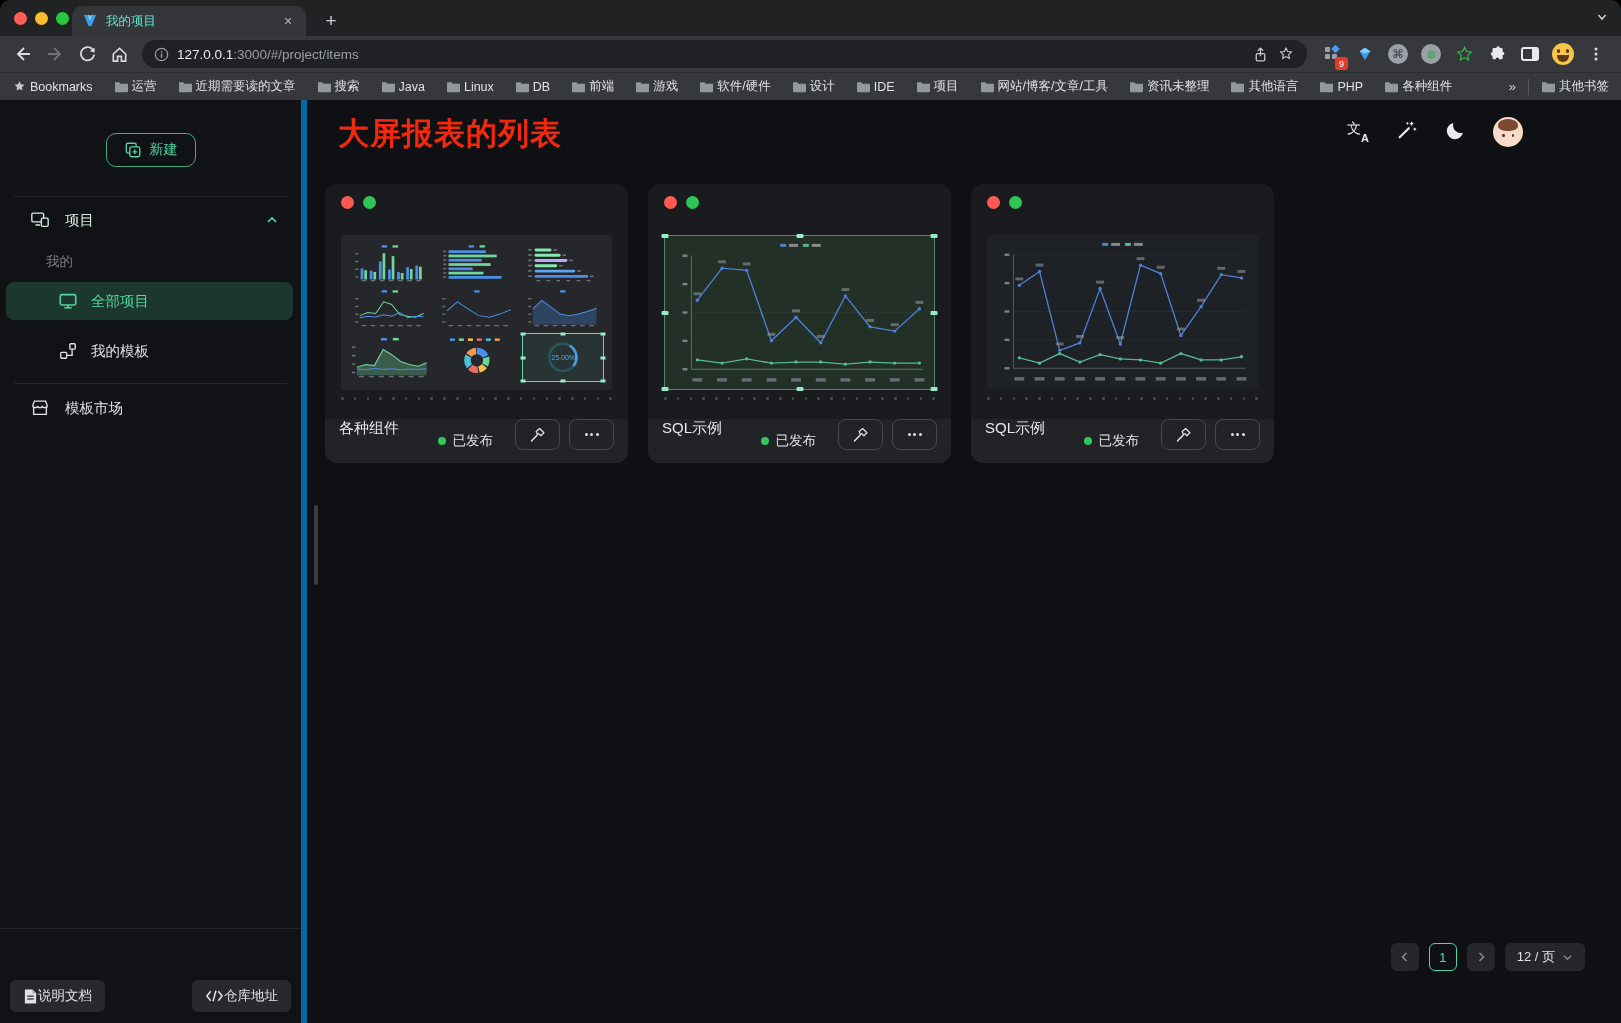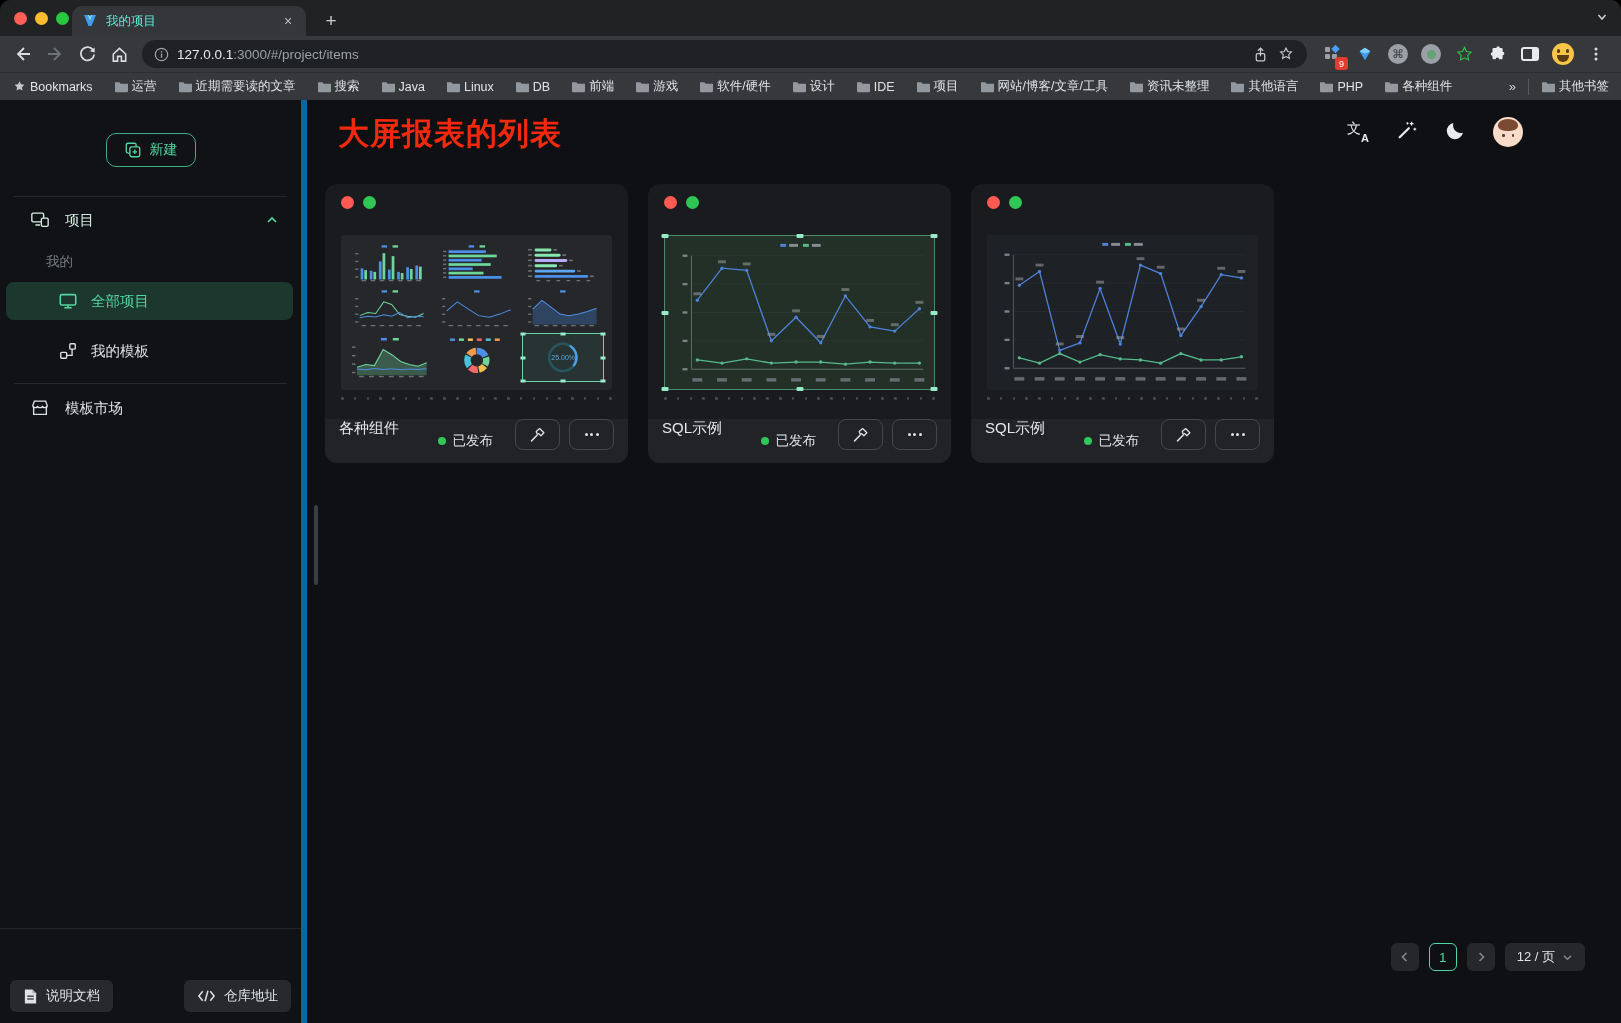--- a/index.html
+++ b/index.html
@@ -62,21 +62,21 @@
   .proj-row .chev { margin-left:auto; }
   .group-label { top:149px; left:46px; height:26px; color:#767c82; font-size:13.5px; }
   .menu-item { left:6px; right:8px; height:38px; border-radius:8px; padding-left:52px; gap:13px; font-size:14.5px; }
   .menu-item.active { background:#1c382e; color:#52d6a2; }
   .mi-1 { top:182px; } .mi-2 { top:232px; }
   .sdiv-2 { top:283px; } .sdiv-1 { top:96px; }
   .market-row { top:291px; left:30px; right:22px; height:34px; gap:15px; font-size:14.5px; }
   .sfoot { position:absolute; left:0; right:0; bottom:0; height:95px; border-top:1px solid #212428;
            display:flex; align-items:center; justify-content:space-between; padding:0 10px; }
   .sfoot-btn { height:32px; background:#27292d; border-radius:6px; color:#dfe2e6; font-size:13.5px;
-               display:flex; align-items:center; gap:8px; padding:0 13px; border:none;margin-top:40px; }
+               display:flex; align-items:center; gap:0; padding:0 13px; border:none;margin-top:40px; }
 
   .page-title { position:absolute; left:31px; top:13px; font-size:31px; color:#f2290e; letter-spacing:1px; }
   .header-icons { position:absolute; right:98px; top:17px; display:flex; align-items:center; gap:27px; }
   .trans-ic { position:relative; width:22px; height:22px; color:#e8eaed; }
   .trans-ic .zh { position:absolute; left:0; top:-1px; font-size:14px; }
   .trans-ic .en { position:absolute; right:0; bottom:-1px; font-size:11px; font-weight:bold; }
   .avatar { width:30px; height:30px; border-radius:50%; background:#f6dcc9; position:relative; overflow:hidden; }
   .avatar .hair { position:absolute; top:2px; left:5px; right:5px; height:12px; background:#7a4a33;
                   border-radius:50% 50% 42% 42%; }
   .avatar .eye { position:absolute; width:2.5px; height:2.5px; background:#5d3c2a; border-radius:50%; top:17px; }

